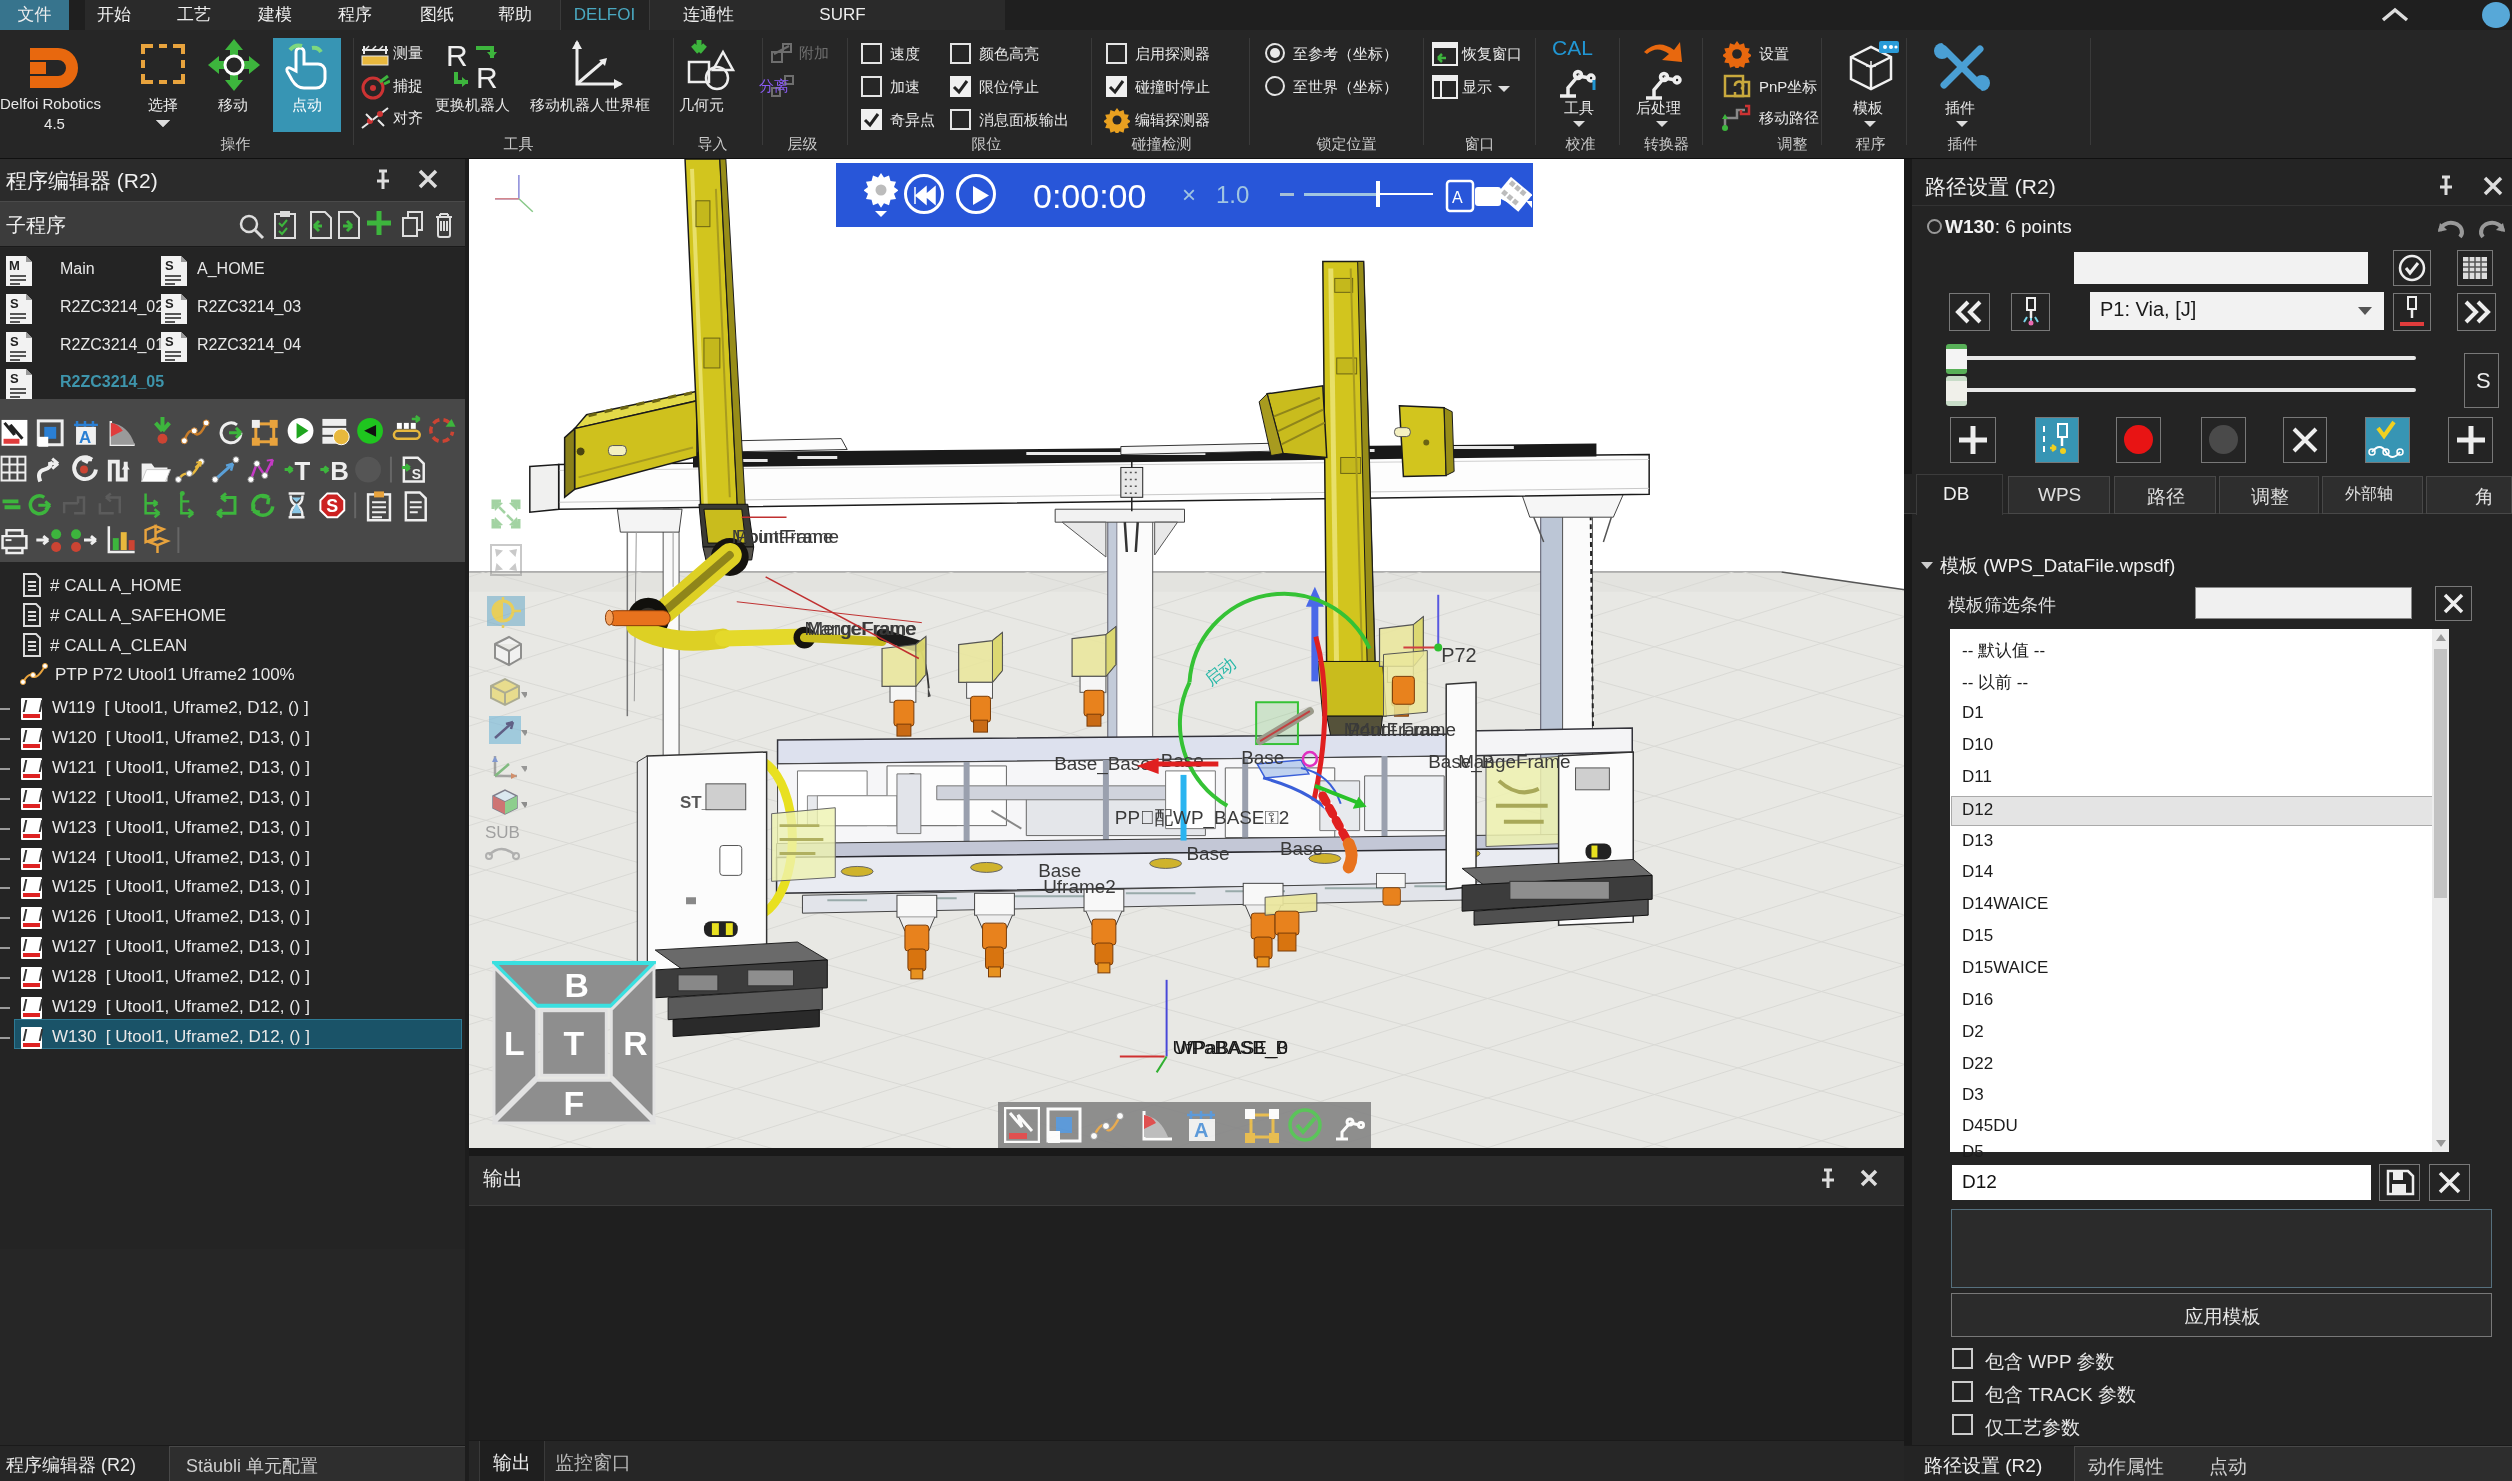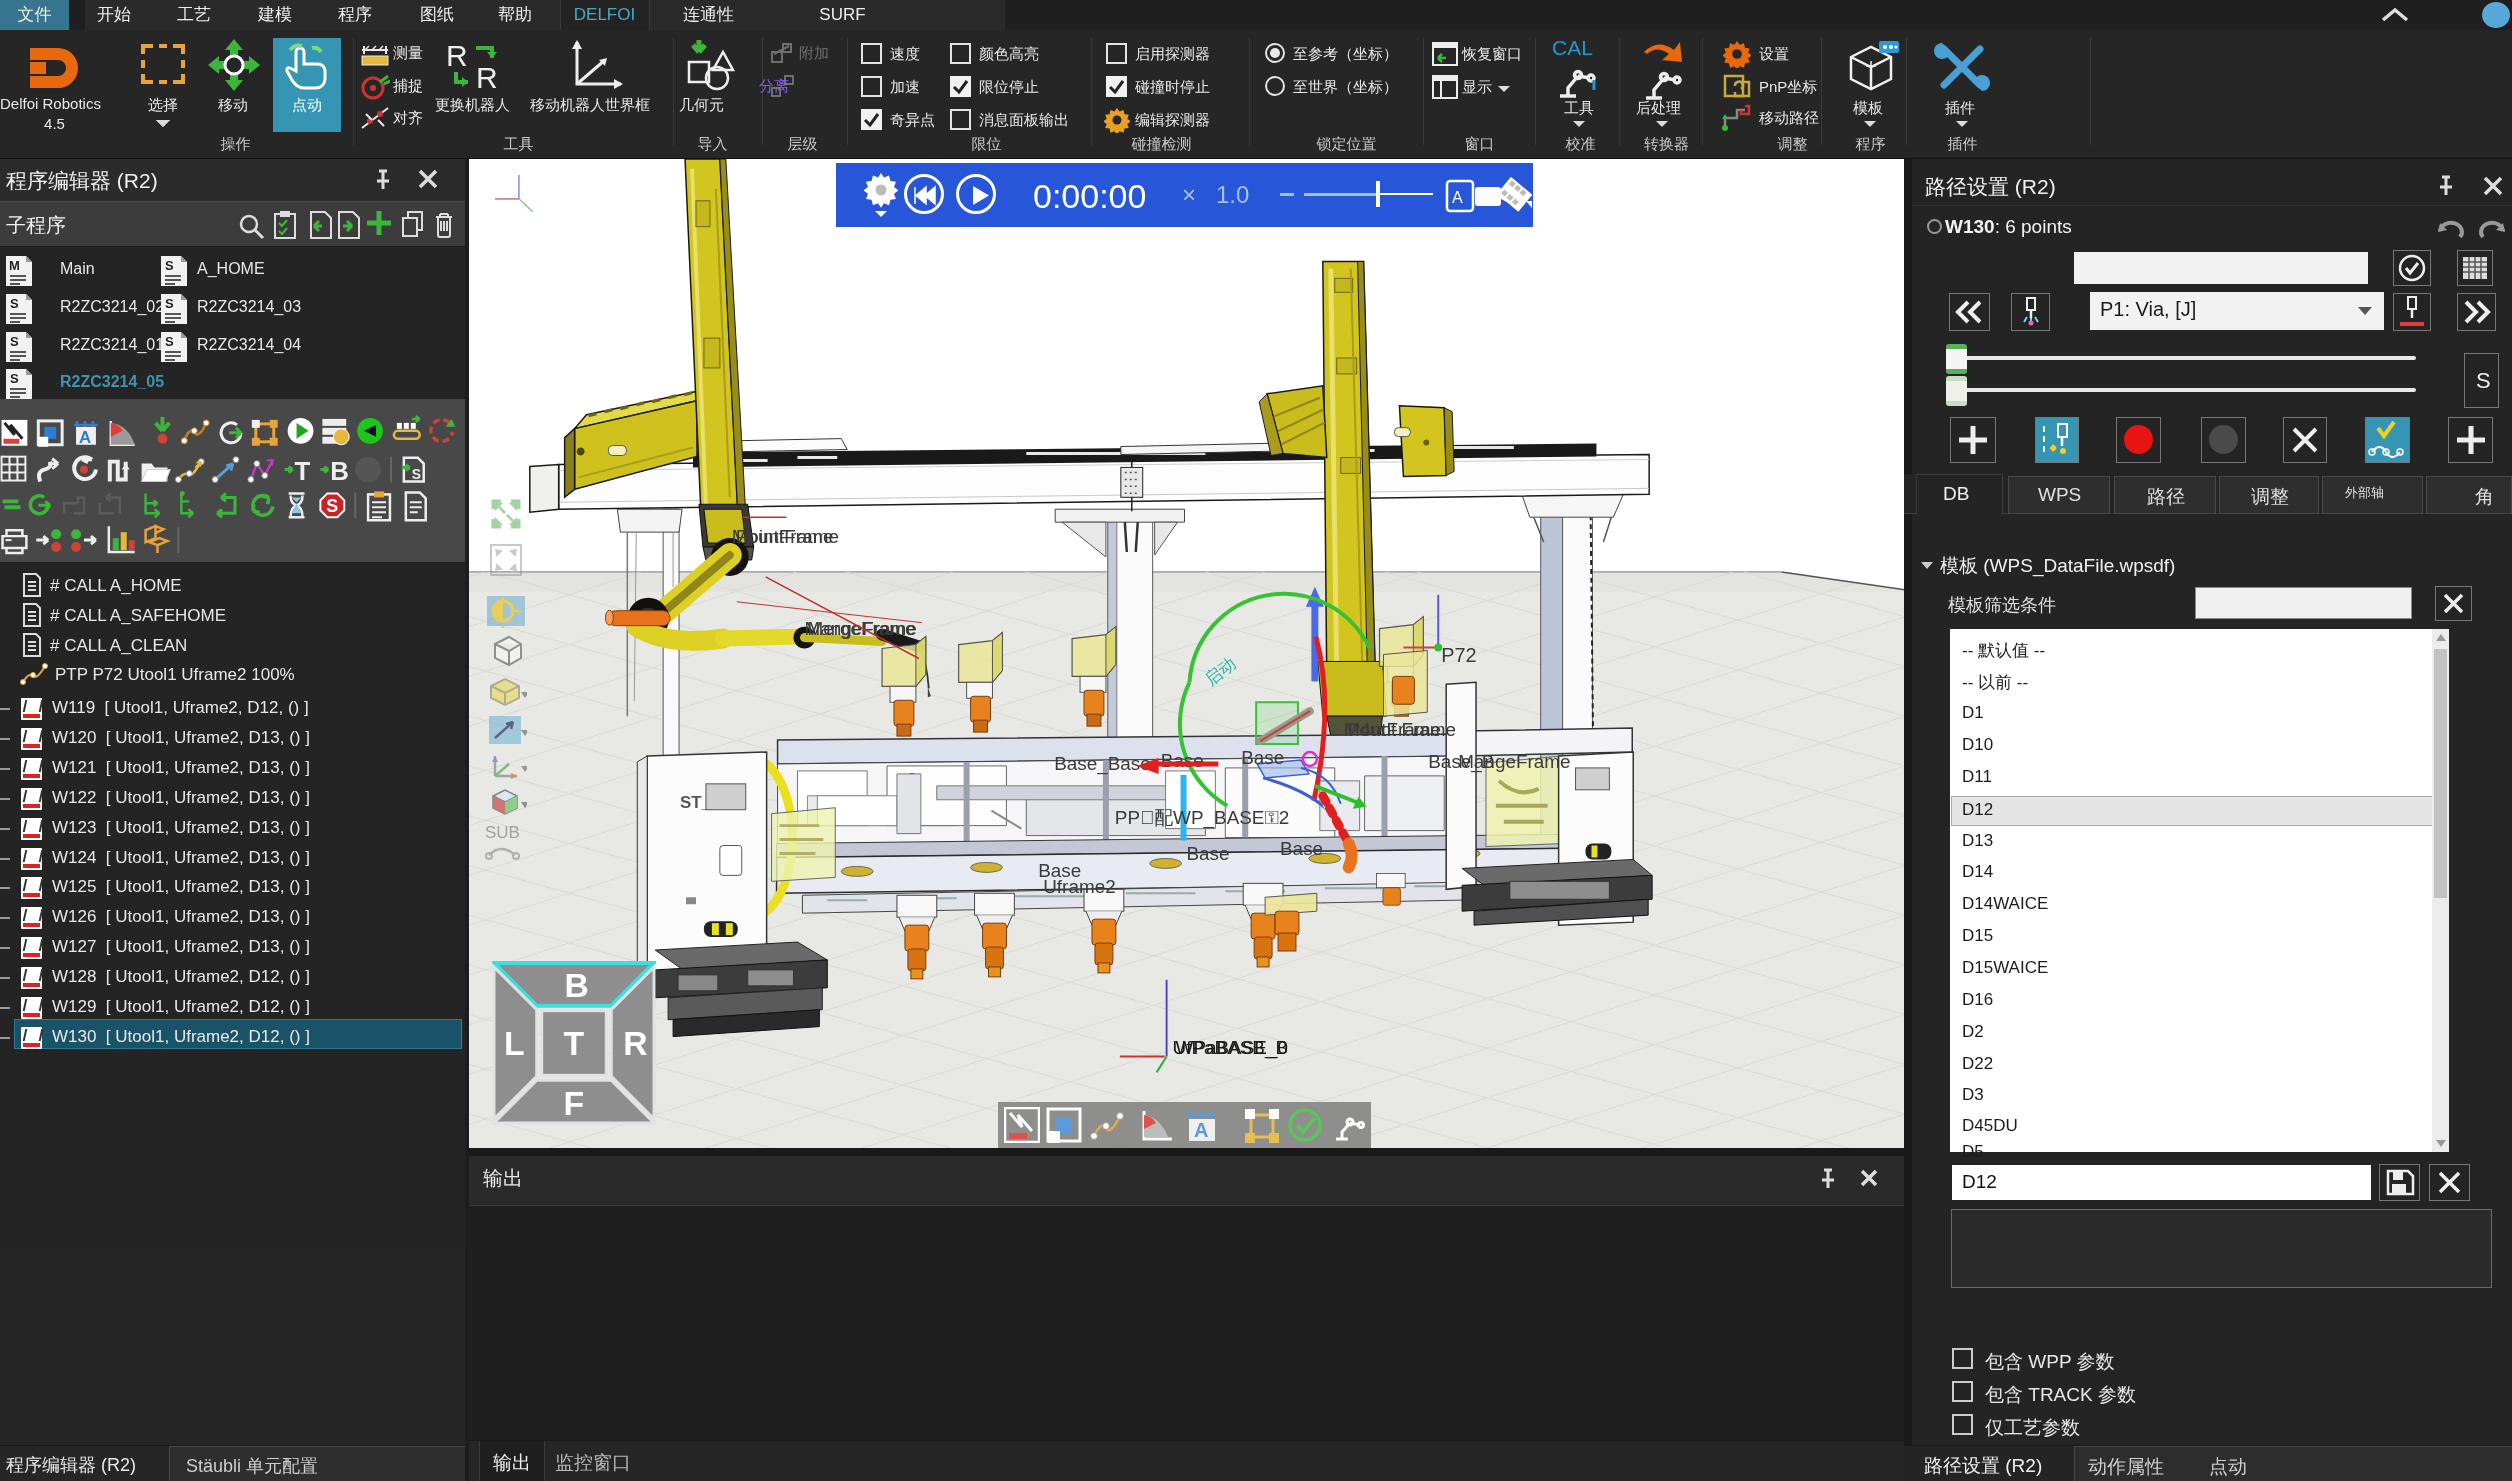--- a/index.html
+++ b/index.html
@@ -1300,21 +1300,21 @@
 <div class="abs" style="left:104px;top:317px;width:102px;height:38px;background:#2e2e2e;border:1px solid #484848">
       <div class="abs" style="left:29px;top:7px;font-size:19px;color:#e0e0e0">WPS</div>
     </div>
 <div class="abs" style="left:210px;top:317px;width:102px;height:38px;background:#2e2e2e;border:1px solid #484848">
       <div class="abs" style="left:32px;top:7px;font-size:19px;color:#e0e0e0">路径</div>
     </div>
 <div class="abs" style="left:315px;top:317px;width:100px;height:38px;background:#2e2e2e;border:1px solid #484848">
       <div class="abs" style="left:31px;top:7px;font-size:19px;color:#e0e0e0">调整</div>
     </div>
 <div class="abs" style="left:418px;top:317px;width:101px;height:38px;background:#2e2e2e;border:1px solid #484848">
-      <div class="abs" style="left:22px;top:7px;font-size:13px;color:#e0e0e0">外部轴</div>
+      <div class="abs" style="left:22px;top:7px;font-size:16px;color:#e0e0e0">外部轴</div>
     </div>
 <div class="abs" style="left:522px;top:317px;width:86px;height:38px;background:#2e2e2e;border:1px solid #484848">
       <div class="abs" style="left:48px;top:7px;font-size:19px;color:#e0e0e0">角</div>
     </div>
 
 <svg class="abs" style="left:16px;top:402px" width="14" height="10" viewBox="0 0 14 10">
       <path d="M1 1 h12 l-6 7 z" fill="#ccc"></path>
     </svg>
 <div class="abs" style="left:36px;top:394px;font-size:19px;color:#f0f0f0">模板 (WPS_DataFile.wpsdf)</div>
 <div class="abs" style="left:44px;top:434px;font-size:18px;color:#e0e0e0">模板筛选条件</div>
@@ -1357,20 +1357,23 @@
     </div>
 <div class="btn" style="left:475px;top:1005px;width:41px;height:37px"><svg width="39" height="35" viewBox="0 0 39 35">
         <path d="M8 6 h20 l5 5 v18 H8 z" fill="none" stroke="#eee" stroke-width="2.5"></path>
         <rect x="13" y="6" width="10" height="9" fill="#eee"></rect>
         <rect x="12" y="19" width="14" height="10" fill="#eee"></rect>
       </svg></div>
 <div class="btn" style="left:525px;top:1005px;width:41px;height:37px"><svg width="39" height="35" viewBox="0 0 39 35">
         <path d="M10 8 L29 27 M29 8 L10 27" stroke="#eee" stroke-width="3.5"></path>
       </svg></div>
 <div class="abs" style="left:47px;top:1050px;width:541px;height:79px;background:#2b2b2b;border:1px solid #56707e"></div>
+<div class="abs" style="left:47px;top:1134px;width:541px;height:44px;background:#2b2b2b;border:1px solid #787878">
+      <div class="abs" style="left:0;top:10px;width:541px;text-align:center;font-size:19px;color:#e8e8e8">应用模板</div>
+    </div>
 <div class="cb" style="left:48px;top:1189px;border-color:#ccc"></div>
     <div class="abs" style="left:81px;top:1190px;font-size:19px;color:#e8e8e8">包含 WPP 参数</div>
 <div class="cb" style="left:48px;top:1222px;border-color:#ccc"></div>
     <div class="abs" style="left:81px;top:1223px;font-size:19px;color:#e8e8e8">包含 TRACK 参数</div>
 <div class="cb" style="left:48px;top:1255px;border-color:#ccc"></div>
     <div class="abs" style="left:81px;top:1256px;font-size:19px;color:#e8e8e8">仅工艺参数</div>
 <div class="abs" style="left:0px;top:1286px;width:608px;height:37px;background:#242424;border-top:1px solid #1a1a1a">
 <div class="abs" style="left:20px;top:7px;font-size:19px;color:#f0f0f0">路径设置 (R2)</div>
 <div class="abs" style="left:170px;top:0px;width:438px;height:37px;background:#2d2d2d;border-left:1px solid #484848;border-top:1px solid #484848">
 <div class="abs" style="left:13px;top:7px;font-size:19px;color:#cfcfcf">动作属性</div>

